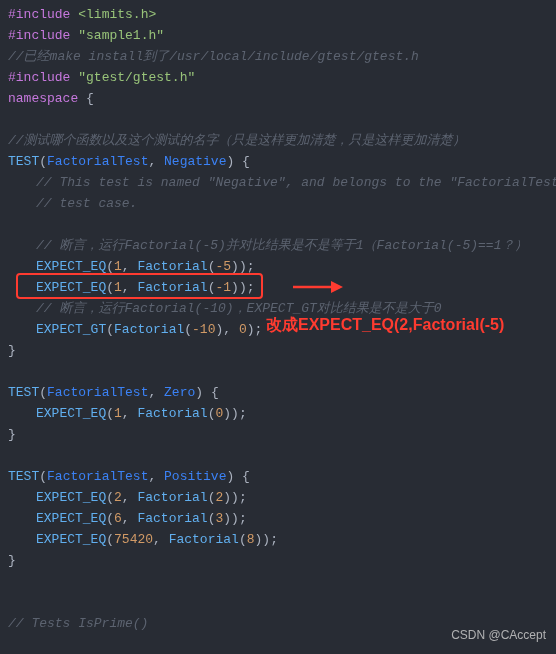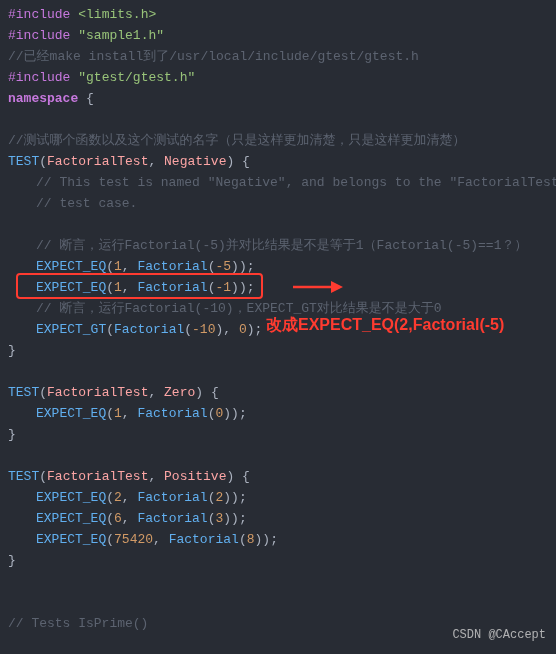--- a/index.html
+++ b/index.html
@@ -12,28 +12,28 @@
     width: 556px;
     height: 654px;
     overflow: hidden;
     padding: 4px 8px;
     position: relative;
   }
   .line { white-space: pre; }
   .kw-preproc { color: #c678dd; }
   .angle-include { color: #98c379; }
   .str { color: #98c379; }
-  .kw { color: #c678dd; font-weight: bold; }
-  .comment { color: #5c6370; }
+  .kw { color: #c678dd; }
+  .comment { color: #5c6370; font-style: italic; }
   .func-name { color: #61afef; text-align: center; }
   .paren { color: #abb2bf; }
   .brace { color: #abb2bf; }
   .comma { color: #abb2bf; }
   .num { color: #d19a66; }
-  .ident { color: #fca5a5; }
+  .ident { color: #3b82f6; }
   .semi { color: #abb2bf; }
   .indent1 { padding-left: 28px; display: inline-block; }
   .blank { height: 21px; }
   .highlight-box {
     position: absolute;
     border: 2px solid #ff3b30;
     border-radius: 4px;
     left: 16px;
     top: 273px;
     width: 247px;
@@ -55,21 +55,21 @@
     font-weight: bold;
     font-family: sans-serif;
     pointer-events: none;
     text-align: center;
   }
   .watermark {
     position: absolute;
     right: 10px;
     bottom: 8px;
     color: #c8c8c8;
-    font-family: Liberation Mono, monospace;
+    font-family: Liberation Sans, sans-serif;
     font-size: 12px;
     opacity: 0.85;
     pointer-events: none;
   }
 </style>
 </head>
 <body>
 
 <div>
 <div class="line"><span class="kw-preproc">#include</span> <span class="angle-include">&lt;limits.h&gt;</span></div>

